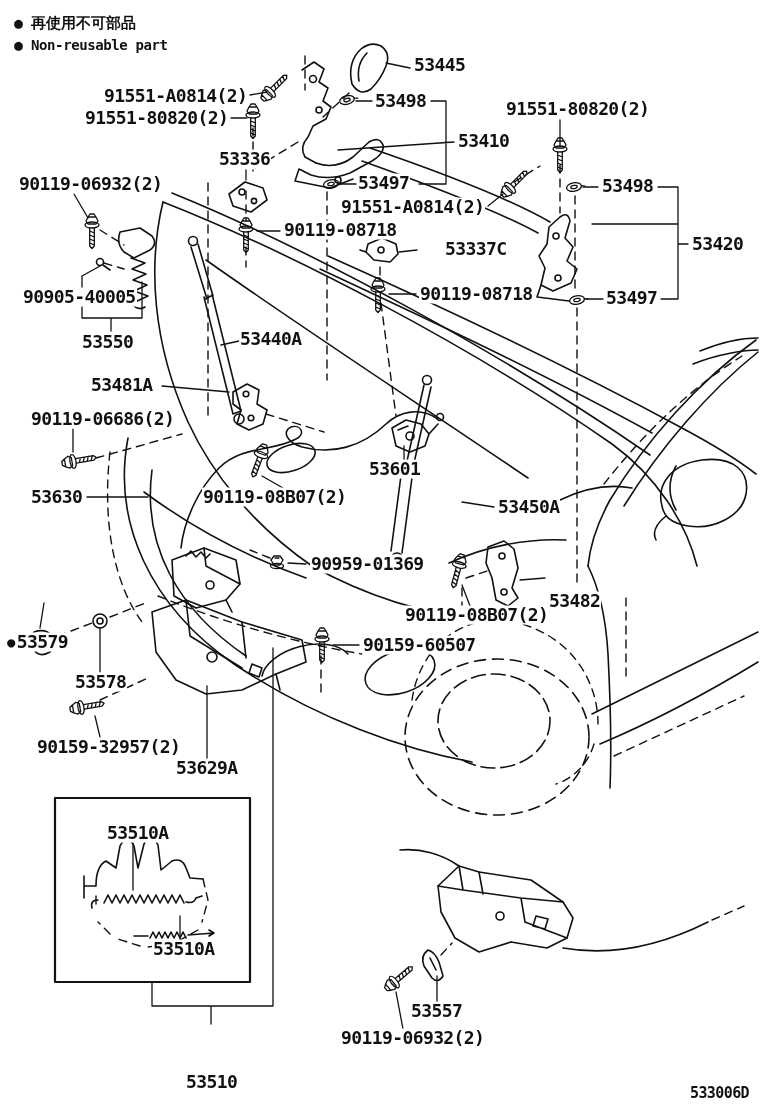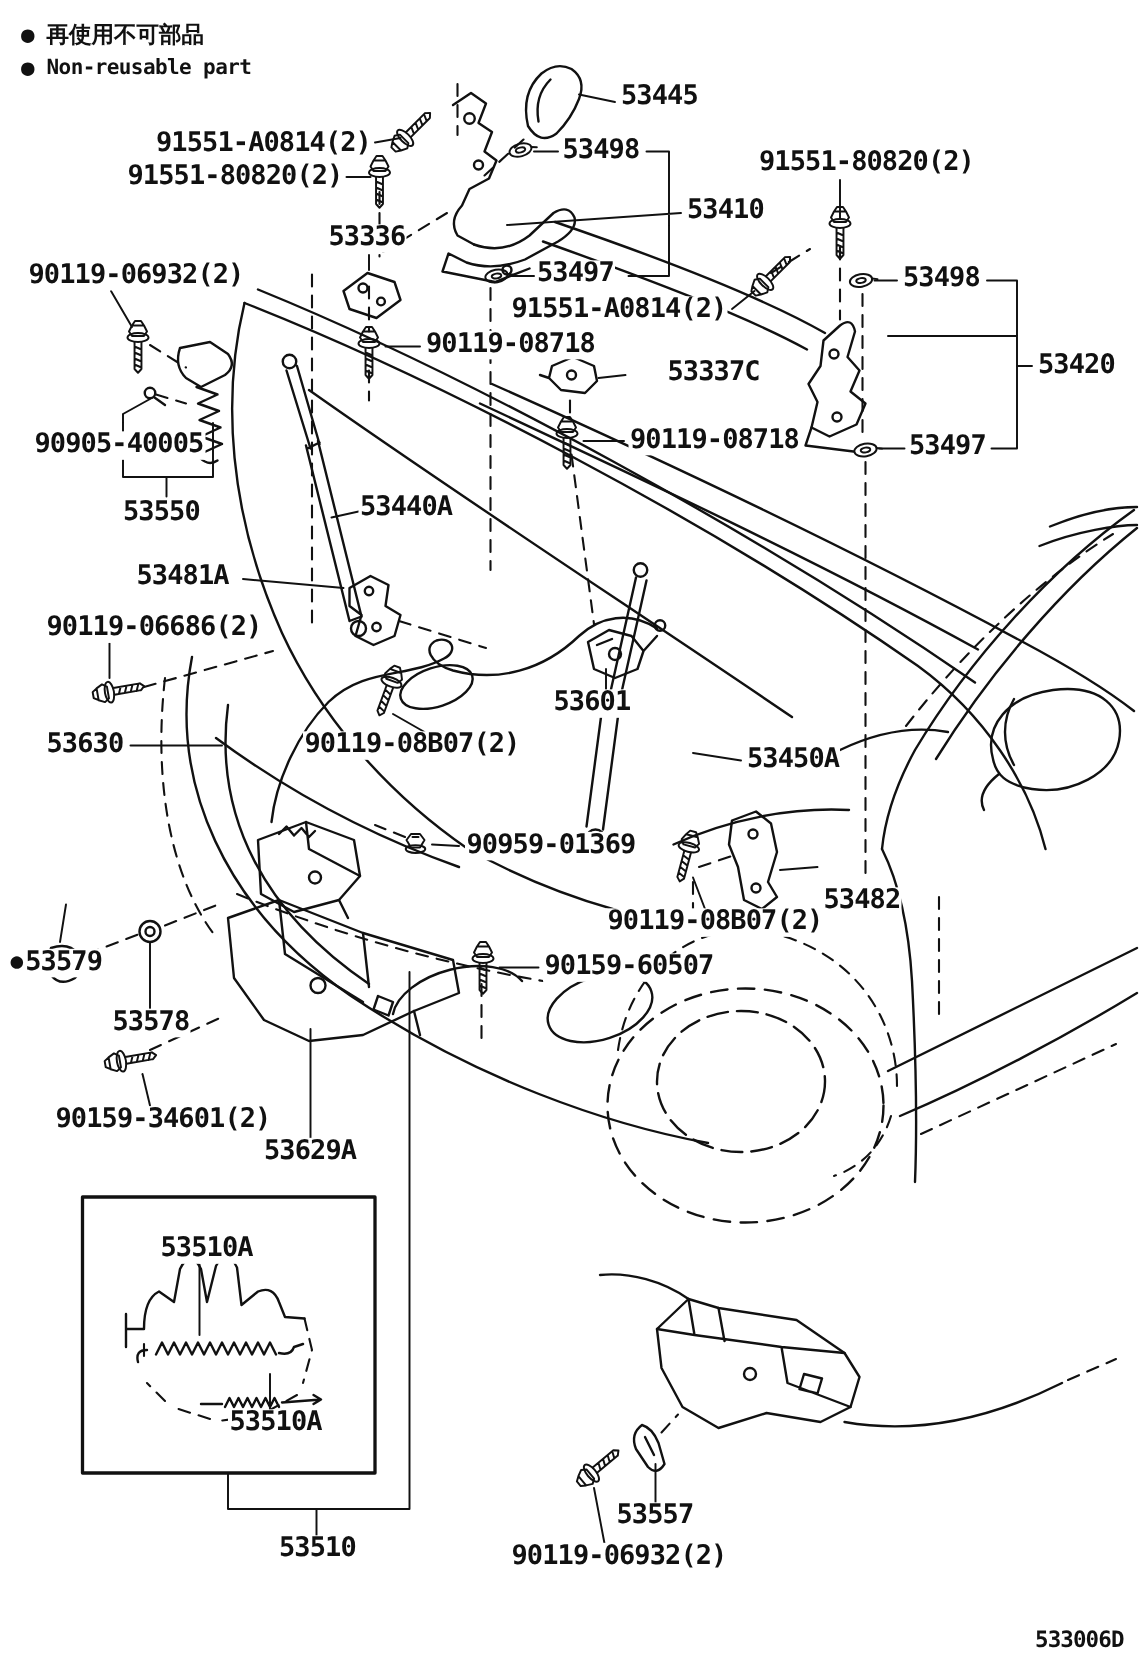--- a/index.html
+++ b/index.html
@@ -311,23 +311,23 @@
       <div class="plabel" style="left: 368px; top: 469px;"><span>53601</span></div>
       <div class="plabel" style="left: 30px; top: 497px;"><span>53630</span></div>
       <div class="plabel" style="left: 202px; top: 497px;"><span>90119-08B07(2)</span></div>
       <div class="plabel" style="left: 497px; top: 507px;"><span>53450A</span></div>
       <div class="plabel" style="left: 310px; top: 564px;"><span>90959-01369</span></div>
       <div class="plabel" style="left: 548px; top: 577px; margin-top: 24px;"><span>53482</span></div>
       <div class="plabel" style="left: 6px; top: 596px; margin-top: 46px;"><span class="mk">●</span><span>53579</span></div>
       <div class="plabel" style="left: 404px; top: 615px;"><span>90119-08B07(2)</span></div>
       <div class="plabel" style="left: 362px; top: 645px;"><span>90159-60507</span></div>
       <div class="plabel" style="left: 74px; top: 682px;"><span>53578</span></div>
-      <div class="plabel" style="left: 36px; top: 747px;"><span>90159-34601(2)</span></div>
+      <div class="plabel" style="left: 36px; top: 747px;"><span>90159-32957(2)</span></div>
       <div class="plabel" style="left: 175px; top: 768px;"><span>53629A</span></div>
       <div class="plabel" style="left: 106px; top: 833px;"><span>53510A</span></div>
       <div class="plabel" style="left: 152px; top: 949px;"><span>53510A</span></div>
-      <div class="plabel" style="left: 185px; top: 1033px;"><span>53510</span></div>
+      <div class="plabel" style="left: 185px; top: 1082px;"><span>53510</span></div>
       <div class="plabel" style="left: 410px; top: 1011px;"><span>53557</span></div>
       <div class="plabel" style="left: 340px; top: 1038px;"><span>90119-06932(2)</span></div>
       <div class="plabel" style="left: 689px; top: 1094px; font-size: 15px;"><span>533006D</span></div>
     </div>
 
 </div>
 
 </body></html>

